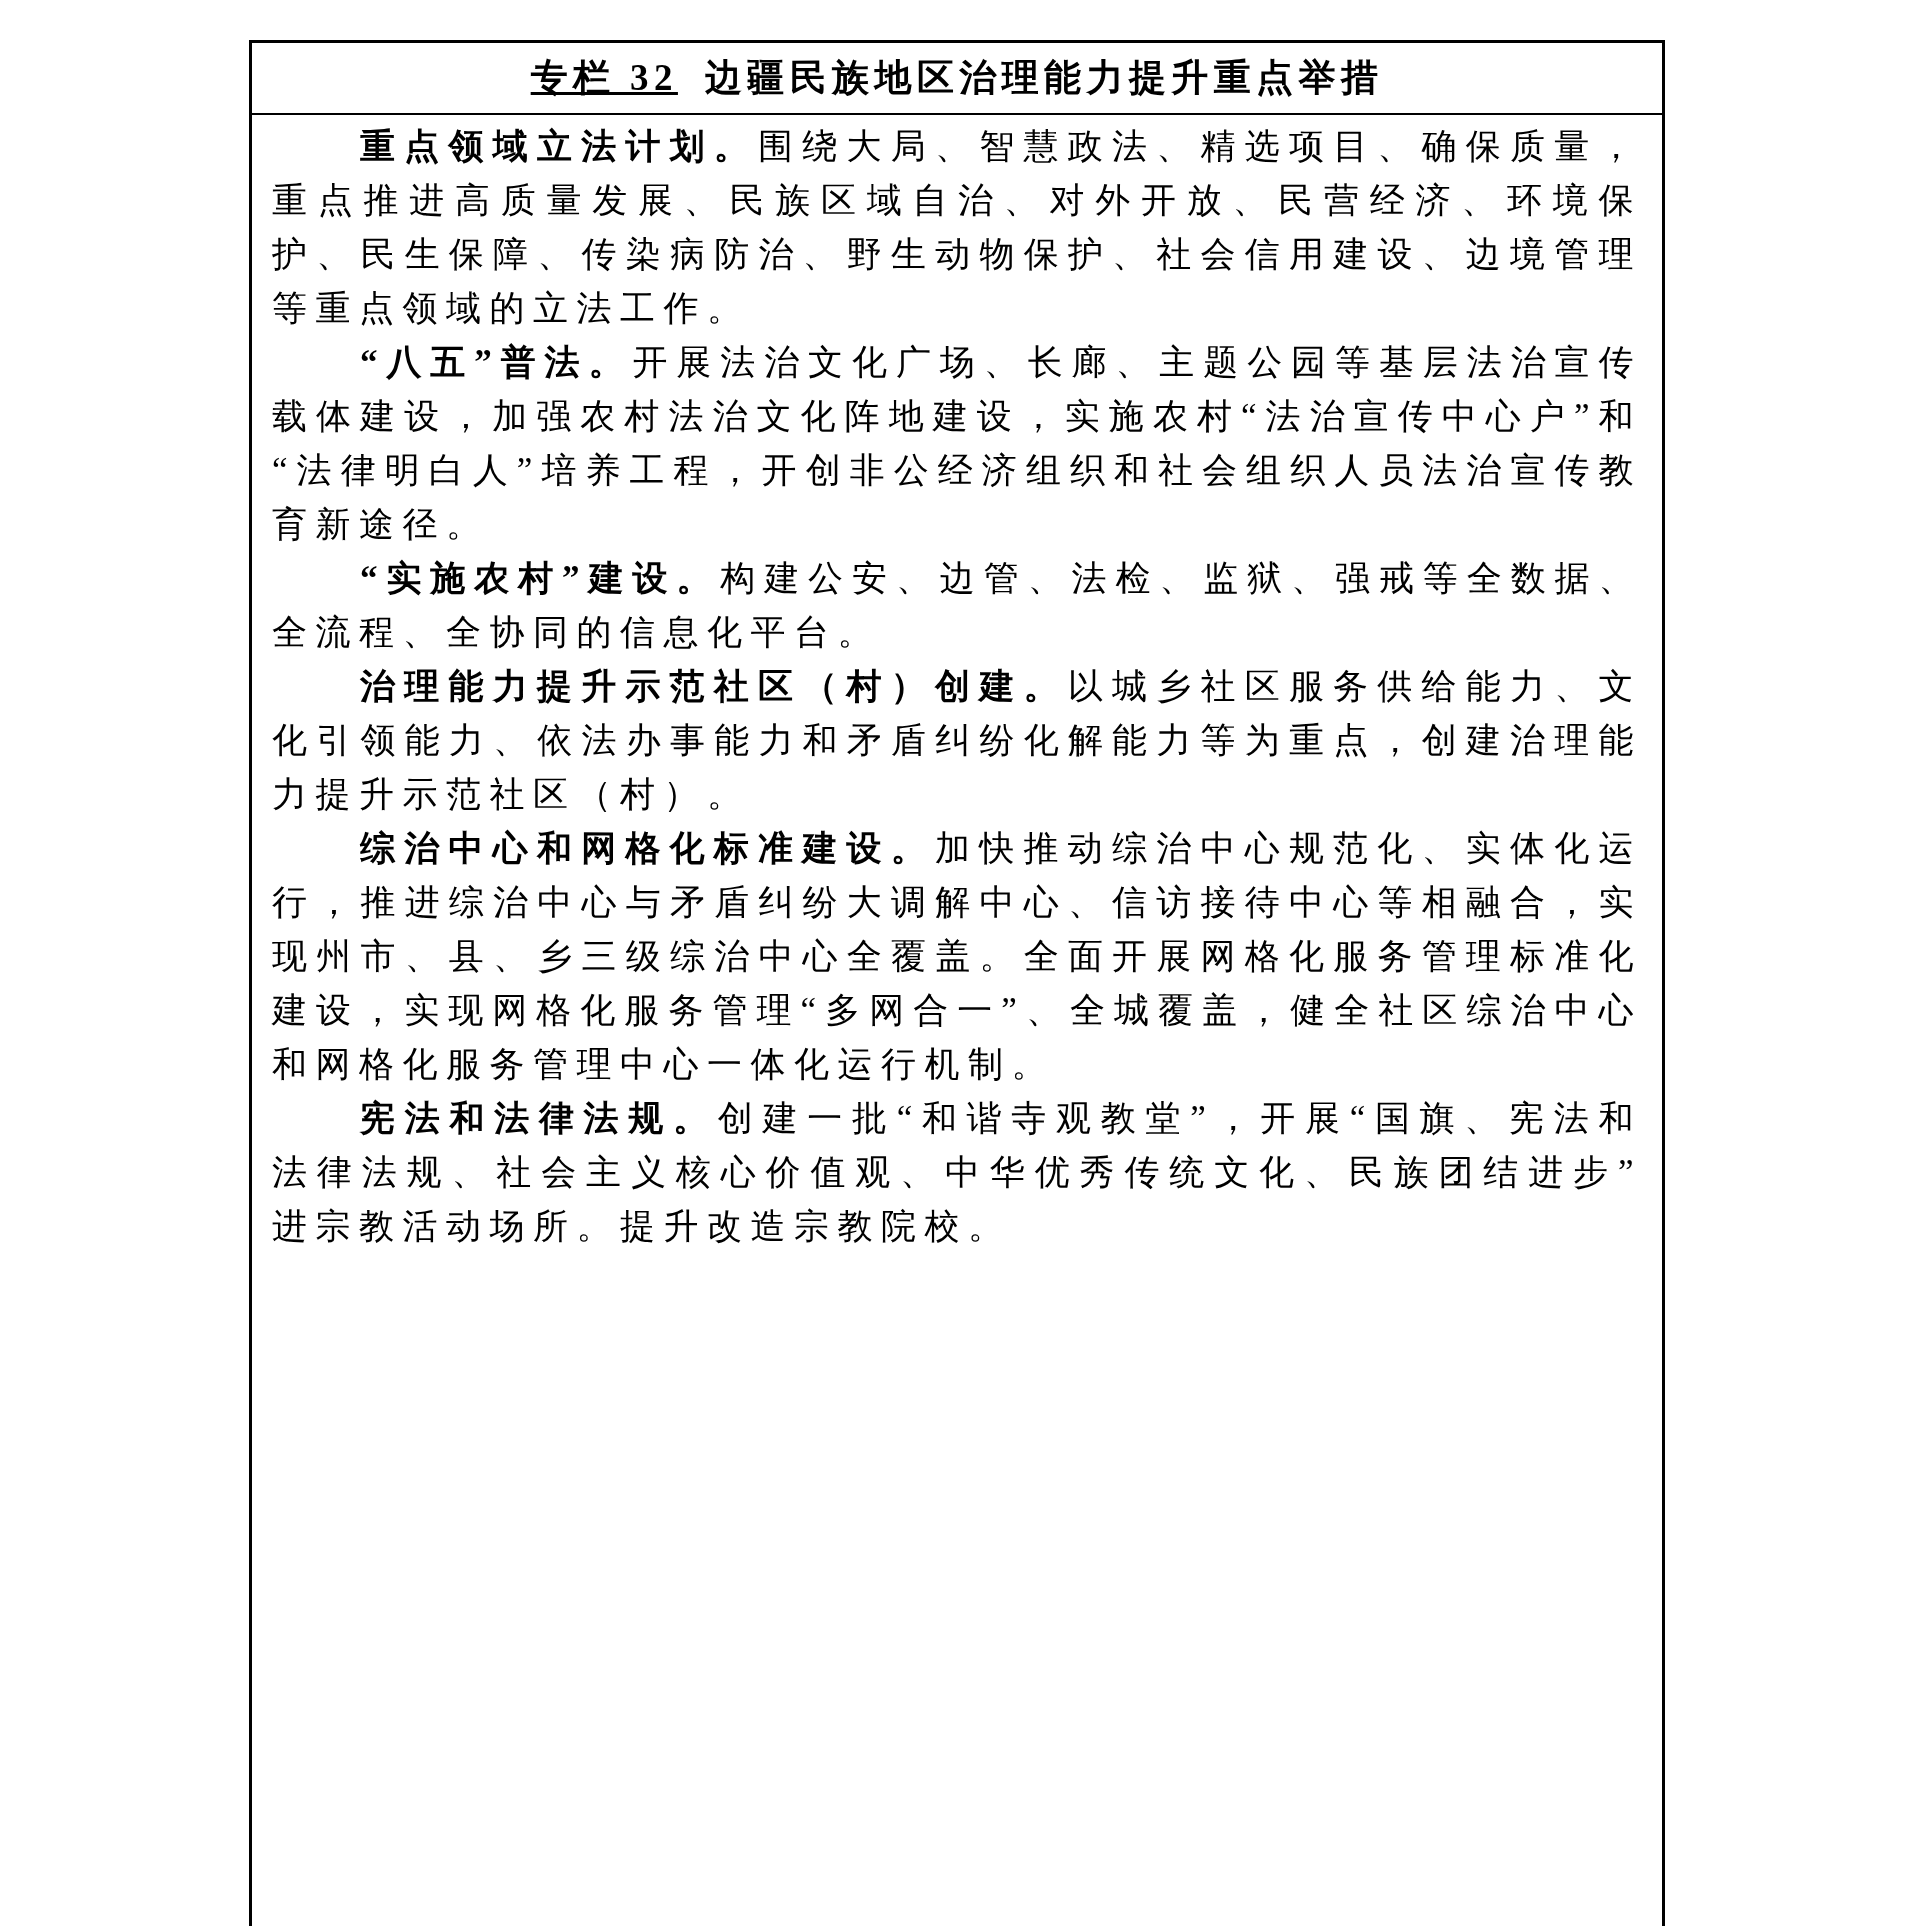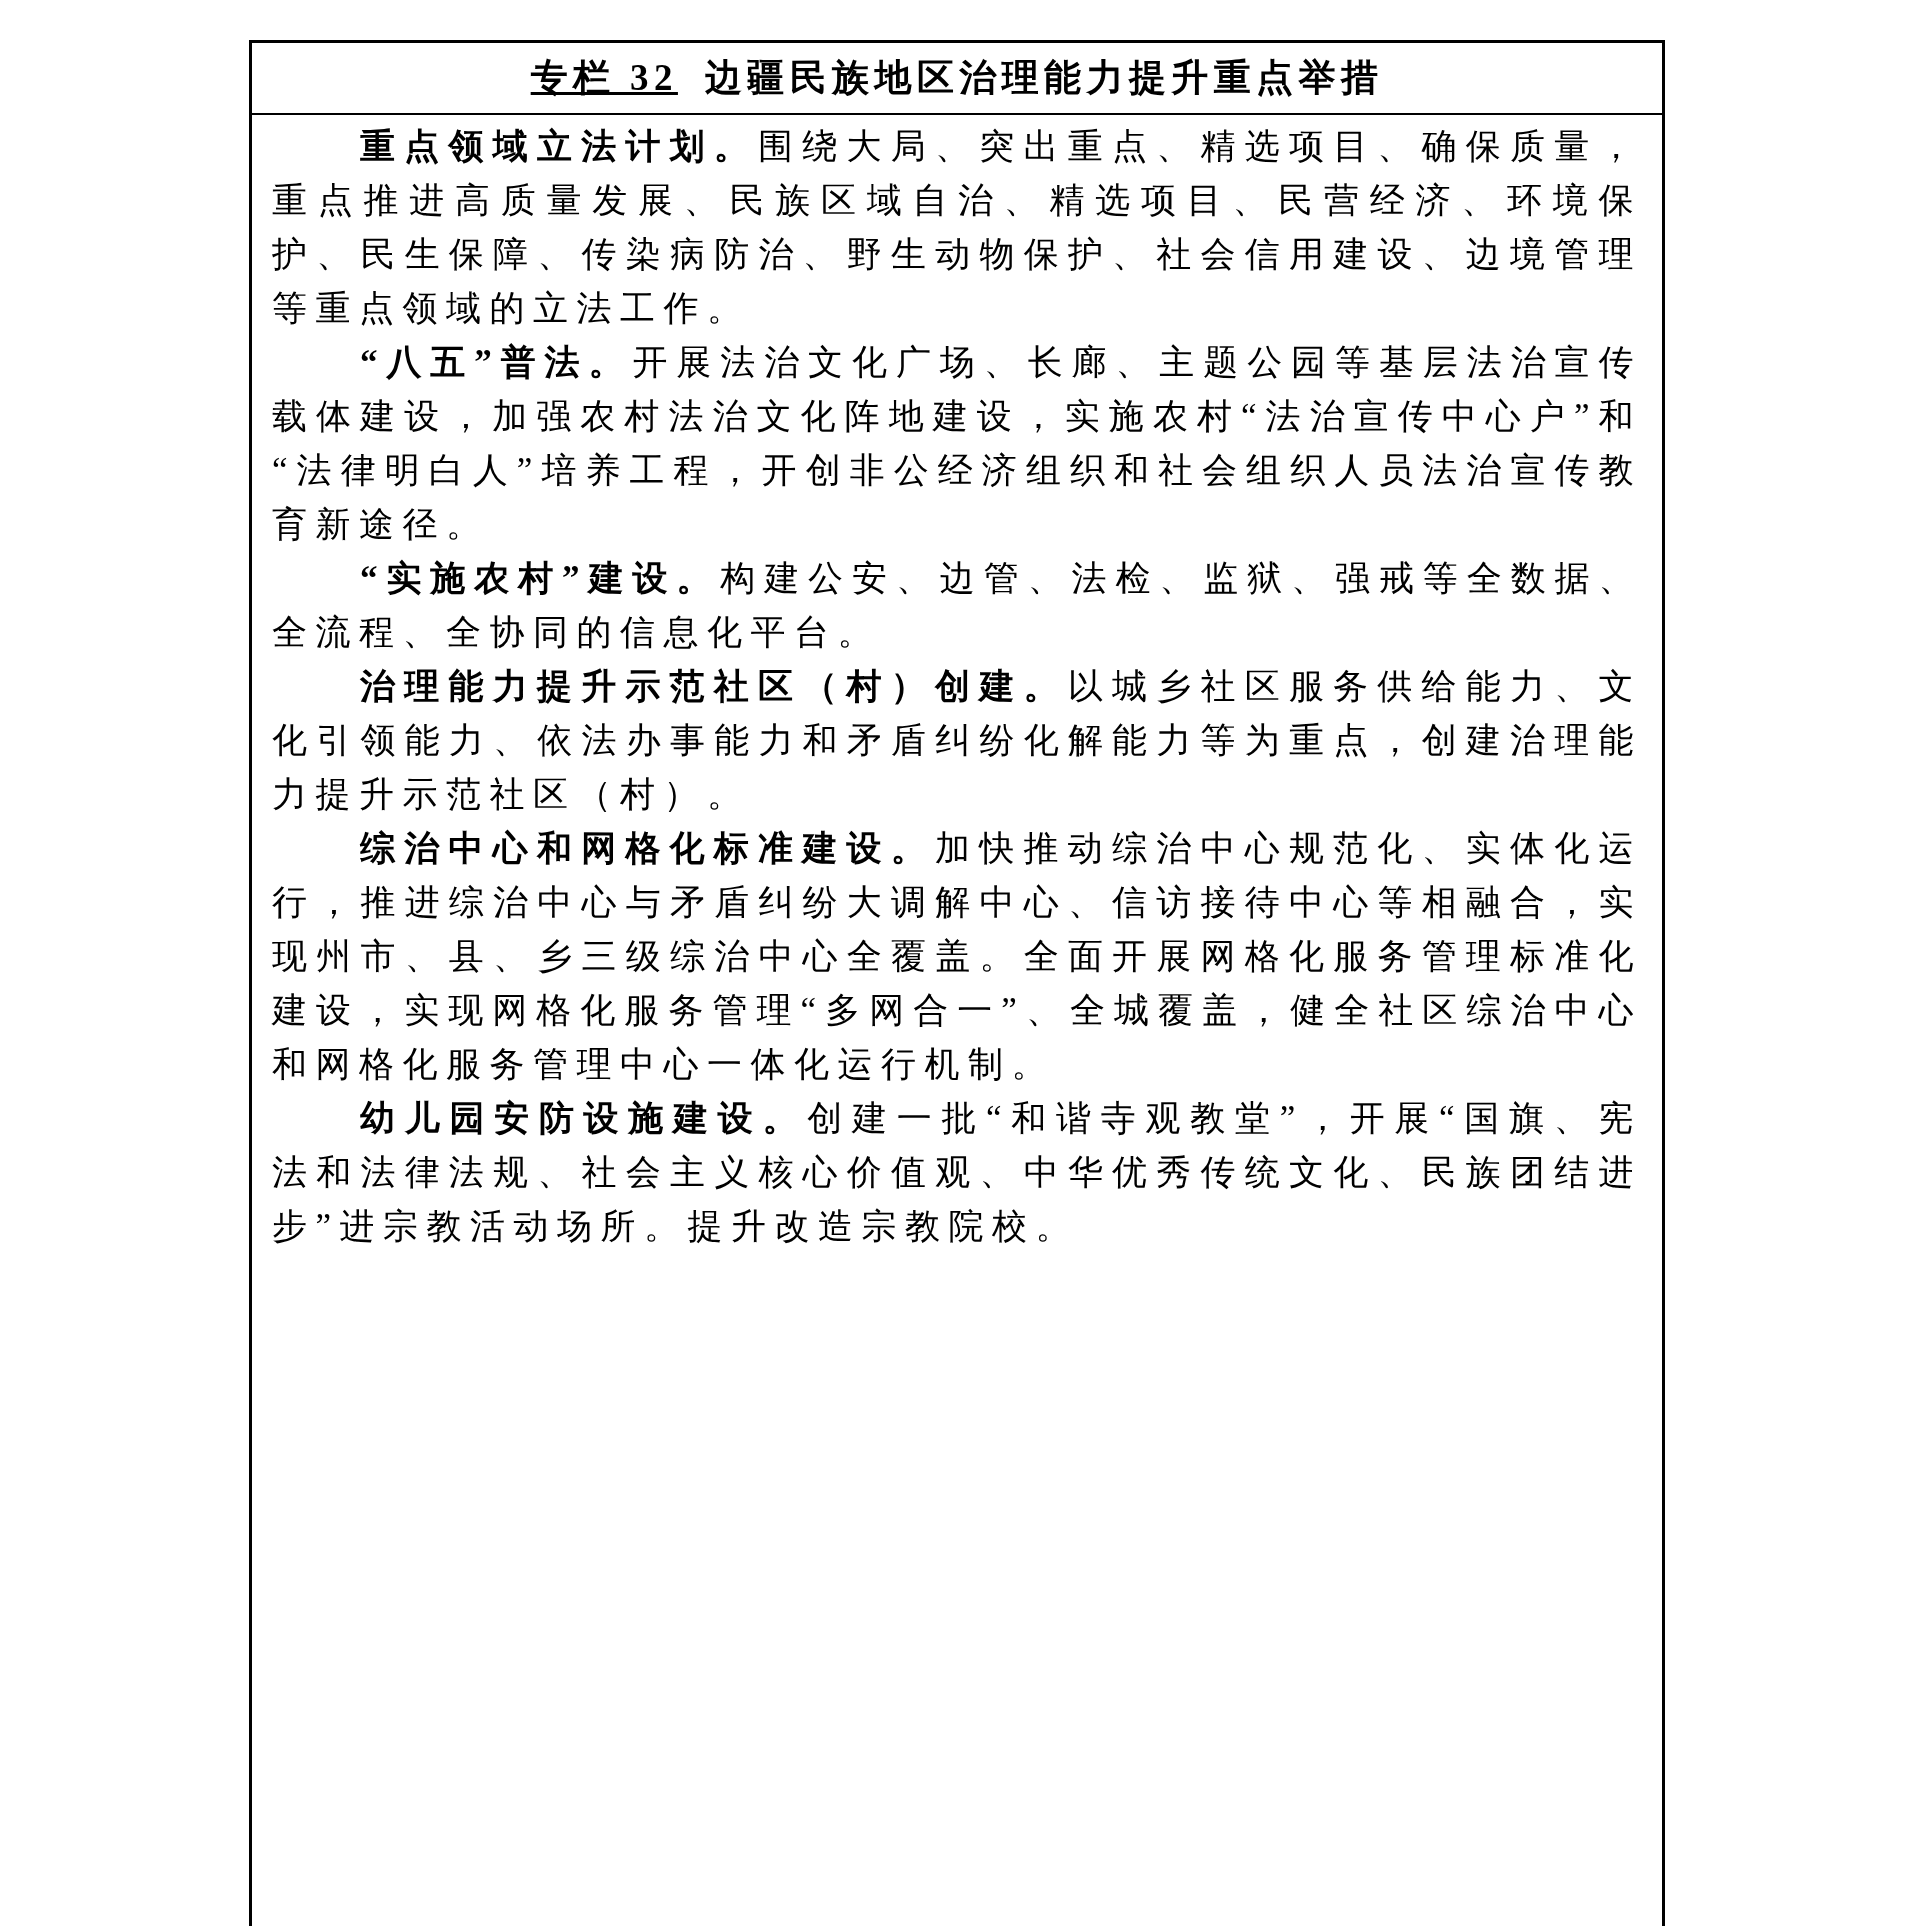--- a/index.html
+++ b/index.html
@@ -59,21 +59,21 @@
 </style>
 </head>
 <body>
 
 <div class="column-box">
   <div class="box-title-bar">
     <span class="title-label">专栏 32</span>
     <span class="title-text">边疆民族地区治理能力提升重点举措</span>
   </div>
   <div class="box-body" id="box-body">
-      <p class="para"><span class="lead">重点领域立法计划。</span><span class="rest">围绕大局、突出重点、精选项目、确保质量，重点推进高质量发展、民族区域自治、精选项目、民营经济、环境保护、民生保障、传染病防治、野生动物保护、社会信用建设、边境管理等重点领域的立法工作。</span></p>
+      <p class="para"><span class="lead">重点领域立法计划。</span><span class="rest">围绕大局、智慧政法、精选项目、确保质量，重点推进高质量发展、民族区域自治、对外开放、民营经济、环境保护、民生保障、传染病防治、野生动物保护、社会信用建设、边境管理等重点领域的立法工作。</span></p>
       <p class="para"><span class="lead">“八五”普法。</span><span class="rest">开展法治文化广场、长廊、主题公园等基层法治宣传载体建设，加强农村法治文化阵地建设，实施农村“法治宣传中心户”和“法律明白人”培养工程，开创非公经济组织和社会组织人员法治宣传教育新途径。</span></p>
       <p class="para"><span class="lead">“实施农村”建设。</span><span class="rest">构建公安、边管、法检、监狱、强戒等全数据、全流程、全协同的信息化平台。</span></p>
       <p class="para"><span class="lead">治理能力提升示范社区（村）创建。</span><span class="rest">以城乡社区服务供给能力、文化引领能力、依法办事能力和矛盾纠纷化解能力等为重点，创建治理能力提升示范社区（村）。</span></p>
       <p class="para"><span class="lead">综治中心和网格化标准建设。</span><span class="rest">加快推动综治中心规范化、实体化运行，推进综治中心与矛盾纠纷大调解中心、信访接待中心等相融合，实现州市、县、乡三级综治中心全覆盖。全面开展网格化服务管理标准化建设，实现网格化服务管理“多网合一”、全城覆盖，健全社区综治中心和网格化服务管理中心一体化运行机制。</span></p>
-      <p class="para"><span class="lead">幼儿园安防设施建设。</span><span class="rest">创建一批“和谐寺观教堂”，开展“国旗、宪法和法律法规、社会主义核心价值观、中华优秀传统文化、民族团结进步”进宗教活动场所。提升改造宗教院校。</span></p>
+      <p class="para"><span class="lead">宪法和法律法规。</span><span class="rest">创建一批“和谐寺观教堂”，开展“国旗、宪法和法律法规、社会主义核心价值观、中华优秀传统文化、民族团结进步”进宗教活动场所。提升改造宗教院校。</span></p>
     </div>
 </div>
 
 
 </body></html>

